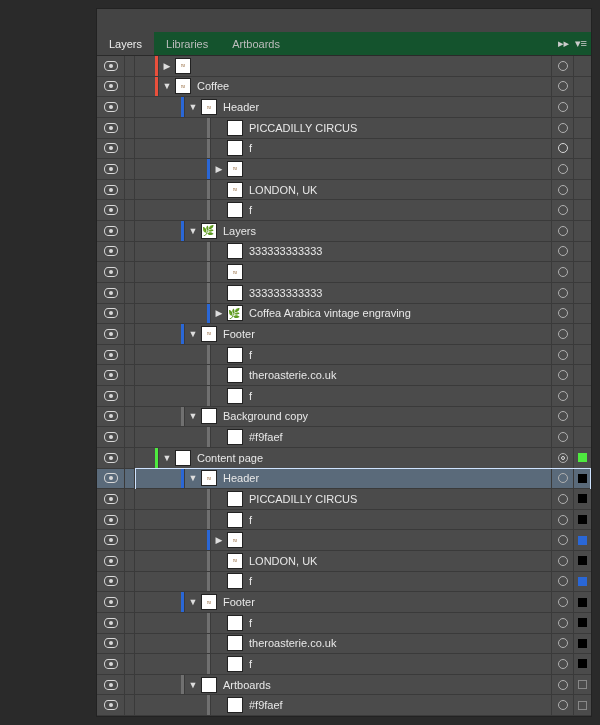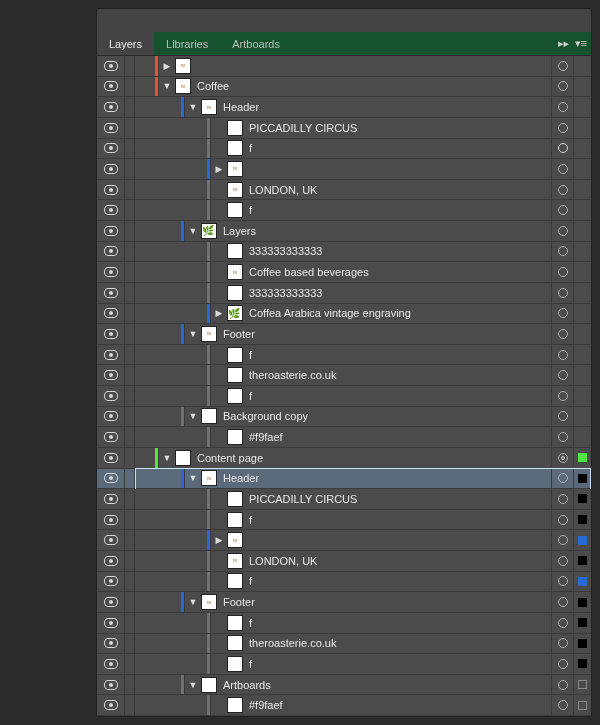--- a/index.html
+++ b/index.html
@@ -382,21 +382,20 @@
       <div class="row">
         <div class="col-vis">
           <div class="eye"></div>
         </div>
         <div class="col-lock"></div>
         <div class="indent-stage">
           <div class="indent-spacer" style="width: 72px;"></div>
           <div class="color-strip" style="background: rgb(112, 112, 112);"></div>
           <div class="disclosure"></div>
           <div class="thumb logo">≈</div>
-          <div class="layer-name">Coffee based beverages</div>
         </div>
         <div class="right-cols">
           <div class="col-target">
             <div class="target-ring"></div>
           </div>
           <div class="col-mark"></div>
         </div>
       </div>
       <div class="row">
         <div class="col-vis">

